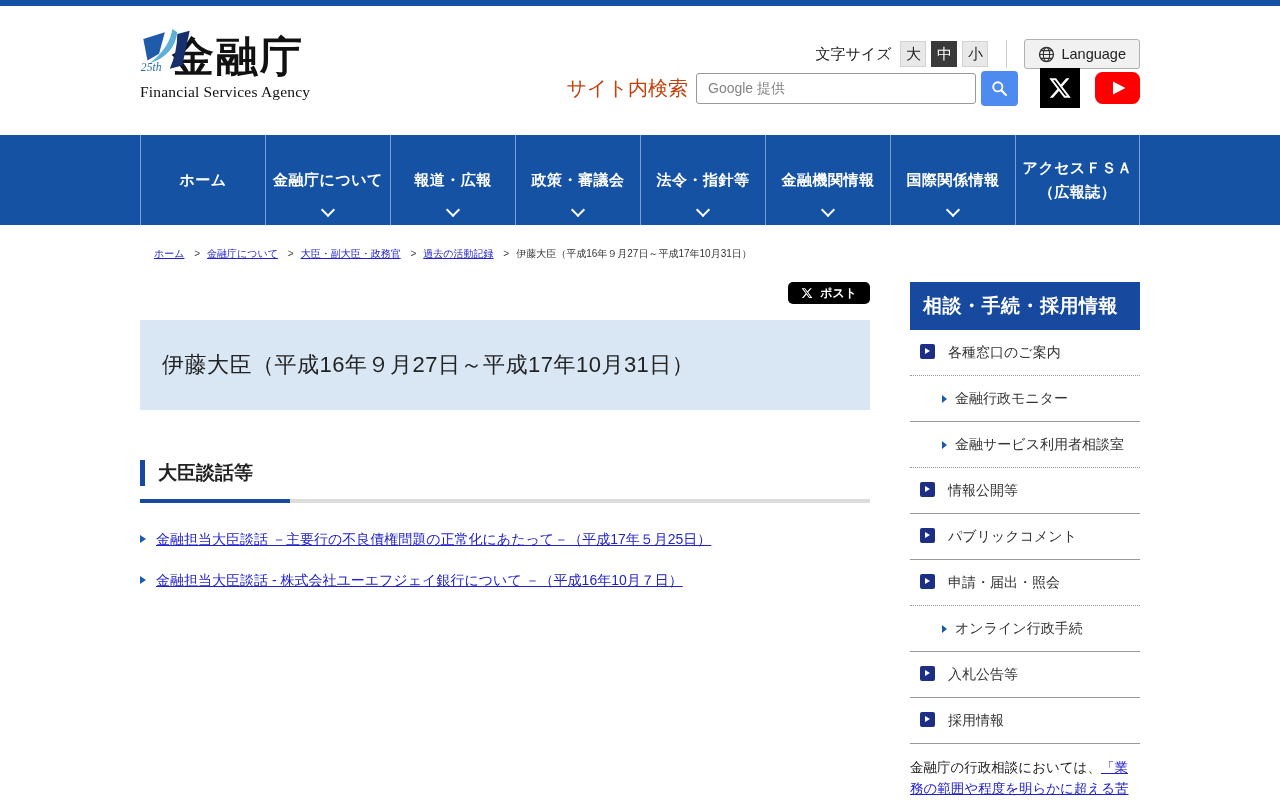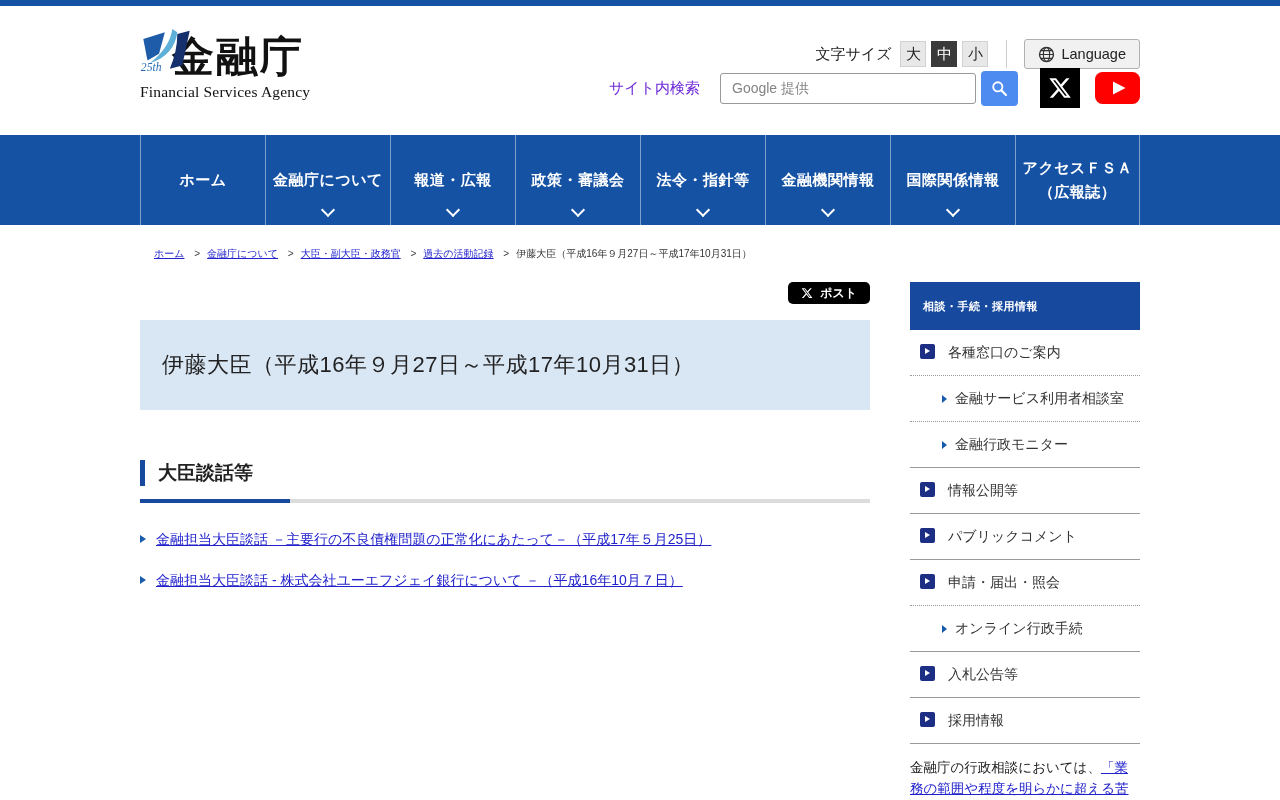--- a/index.html
+++ b/index.html
@@ -25,22 +25,22 @@
 
   .row1 { position:absolute; top:33px; right:0; display:flex; align-items:center; }
   .fs-label { font-size:15px; color:#222; margin-right:9px; }
   .fs-buttons { display:flex; gap:5px; }
   .fs-btn { width:26px; height:26px; background:#e8e8e8; border:1px solid #d2d2d2; font-size:15px; color:#222; padding:0; font-family:inherit; cursor:pointer; }
   .fs-btn.selected { background:#3a3a3a; border-color:#3a3a3a; color:#fff; }
   .vdiv { width:1px; height:28px; background:#ccc; margin:0 17px 0 18px; }
   .lang-btn { display:flex; align-items:center; gap:6px; height:30px; padding:12px 13px; background:#f1f1f1; border:1px solid #b0b0b0; border-radius:3px; font-size:14.5px; color:#222; font-family:inherit; cursor:pointer; }
 
   .row2 { position:absolute; top:62px; right:0; display:flex; align-items:center; }
-  .search-label { font-size:15px; color:#6d28d9; margin-right:20px; }
-  .search-input { width:256px; height:31px; border:1px solid #999; border-radius:3px; padding:0 11px; font-size:14px; font-family:inherit; color:#333; }
+  .search-label { font-size:20px; color:#c2410c; margin-right:8px; }
+  .search-input { width:280px; height:31px; border:1px solid #999; border-radius:3px; padding:0 11px; font-size:14px; font-family:inherit; color:#333; }
   .search-input::placeholder { color:#848484; }
   .search-btn { width:37px; height:35px; margin-left:5px; background:#4d8bf0; border:none; border-radius:4px; display:flex; align-items:center; justify-content:center; cursor:pointer; }
   .x-link { margin-left:22px; display:block; line-height:0; }
   .yt-link { margin-left:15px; display:block; line-height:0; }
 
   
   .main-nav { height:90px; background:#1552a4; }
   .nav-inner { width:1000px; height:100%; margin:0 auto; display:flex; }
   .nav-item { width:125px; position:relative; display:flex; align-items:center; justify-content:center; color:#fff; text-decoration:none; border-left:1px solid rgba(255,255,255,.45); }
   .nav-item:last-child { border-right:1px solid rgba(255,255,255,.45); }
@@ -69,21 +69,21 @@
   .section-title { margin:0; font-size:19px; font-weight:bold; color:#222; }
   .section-rule { margin-top:13px; height:4px; background:#dcdcdc; position:relative; }
   .rule-accent { position:absolute; left:0; top:0; width:150px; height:4px; background:#17499e; }
 
   .doc-links { list-style:none; margin:27px 0 0; padding:0; }
   .doc-link { position:relative; padding-left:16px; margin-bottom:21px; font-size:14px; line-height:1.4; }
   .doc-link::before { content:""; position:absolute; left:0; top:5px; border-left:6px solid #1a5cab; border-top:4px solid transparent; border-bottom:4px solid transparent; }
   .doc-link a { color:#2222cc; text-decoration:underline; }
 
   
-  .side-header { margin-top:21px; height:48px; background:#17499e; color:#fff; font-size:11px; font-weight:bold; display:flex; align-items:center; padding-left:13px; letter-spacing:.5px; }
+  .side-header { margin-top:21px; height:48px; background:#17499e; color:#fff; font-size:19px; font-weight:bold; display:flex; align-items:center; padding-left:13px; letter-spacing:.5px; }
   .side-list { list-style:none; margin:0; padding:0; }
   .side-item { position:relative; padding:14px 0 13px 38px; font-size:14px; }
   .side-item.solid { border-bottom:1px solid #999; }
   .side-item.dotted { border-bottom:1px dotted #999; }
   .side-item a { color:#333; text-decoration:none; }
   .sq-icon { display:none; position:absolute; left:10px; top:14px; width:15px; height:15px; background:#1c2f85; border-radius:2px; }
   .side-item.main .sq-icon { display:block; }
   .sq-icon::after { content:""; position:absolute; left:5px; top:4px; border-left:5px solid #fff; border-top:3.5px solid transparent; border-bottom:3.5px solid transparent; }
   .sub-tri { display:none; }
   .side-item.sub { padding-left:45px; }
@@ -277,30 +277,30 @@
   <aside class="sidebar">
     <div class="side-header">相談・手続・採用情報</div>
     <ul class="side-list">
 
         <li class="side-item main dotted">
           <span class="sq-icon"></span>
           
           <a>各種窓口のご案内</a>
         </li>
 
+        <li class="side-item sub solid">
+          
+          <span class="sub-tri"></span>
+          <a>金融行政モニター</a>
+        </li>
+
         <li class="side-item sub dotted">
           
           <span class="sub-tri"></span>
           <a>金融サービス利用者相談室</a>
-        </li>
-
-        <li class="side-item sub solid">
-          
-          <span class="sub-tri"></span>
-          <a>金融行政モニター</a>
         </li>
 
         <li class="side-item main solid">
           <span class="sq-icon"></span>
           
           <a>情報公開等</a>
         </li>
 
         <li class="side-item main solid">
           <span class="sq-icon"></span>

